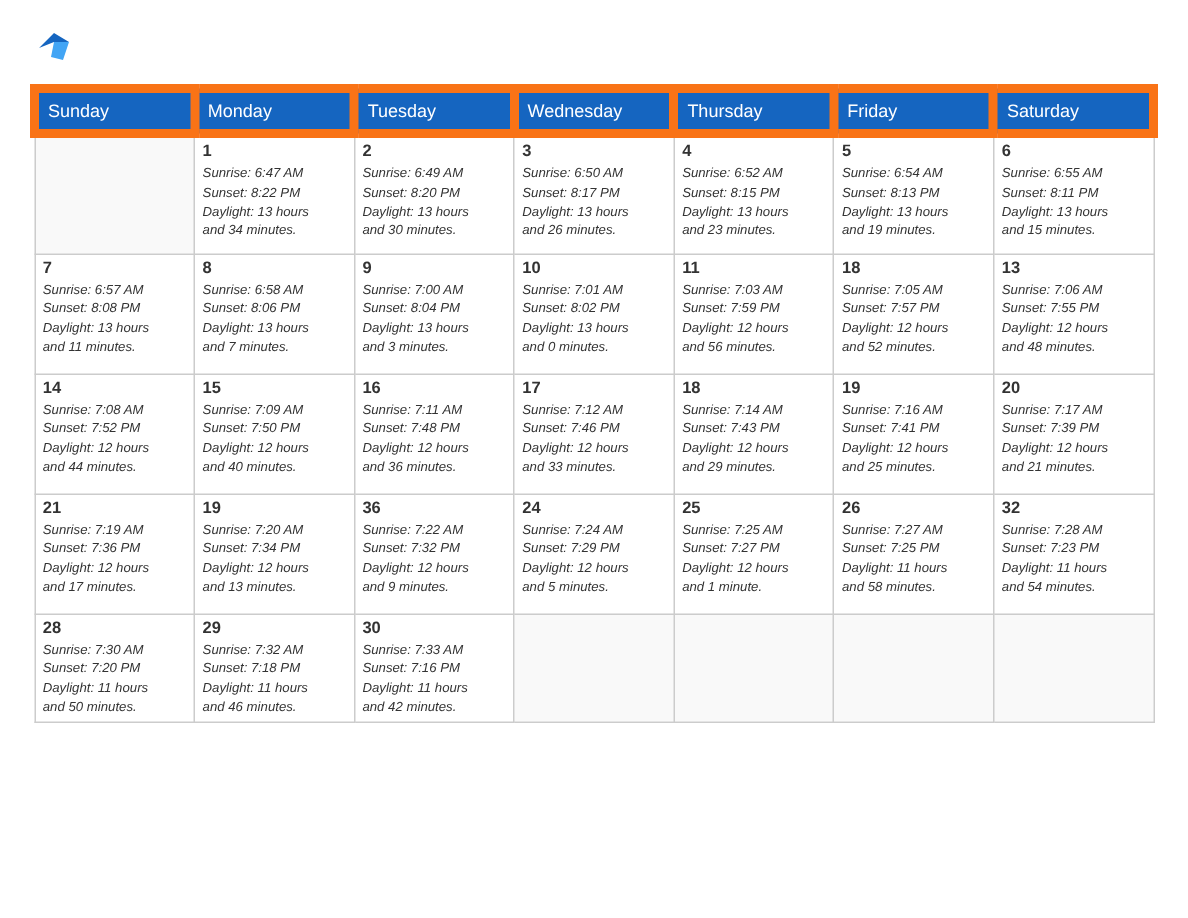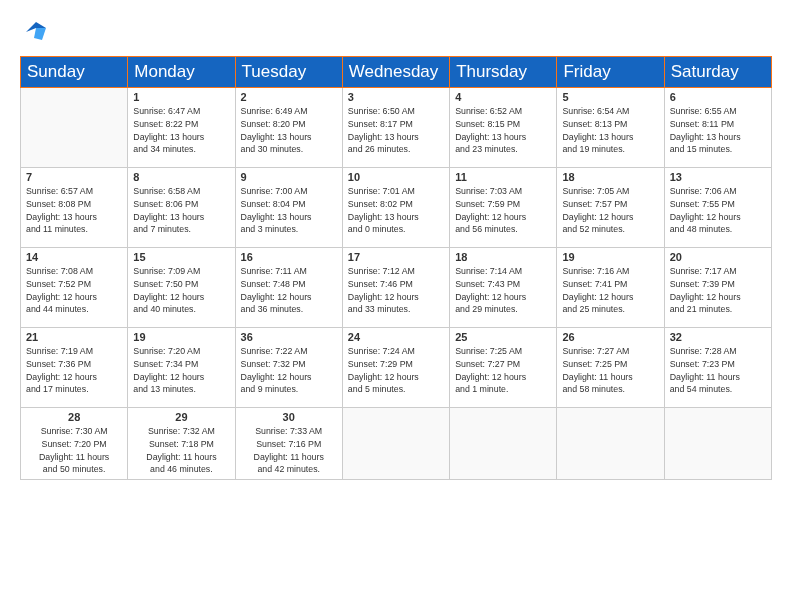--- a/index.html
+++ b/index.html
@@ -54,49 +54,49 @@
     .calendar {
       width: 100%;
       border-collapse: collapse;
       font-size: 9.5px;
     }
     .calendar th {
       background: #1565c0;
       color: #fff;
       text-align: left;
       padding: 5px 6px;
-      font-size: 17px;
+      font-size: 12px;
       font-weight: normal;
-      border: 1px solid #f97316;
+      border: 6px solid #f97316;
     }
     .calendar td {
       border: 1px solid #ccc;
       vertical-align: top;
       padding: 3px 5px;
       width: calc(100% / 7);
       height: 80px;
     }
     .day-number {
       font-size: 11px;
       font-weight: bold;
       color: #333;
       display: block;
       margin-bottom: 2px;
     }
     .day-info {
       color: #333;
       font-size: 8.8px;
       line-height: 1.45;
+      font-style: italic;
     }
     .empty-cell {
       background: #f9f9f9;
     }
     .last-row td {
       height: 70px;
-      text-align: center;
     }
   </style>
 </head>
 <body>
 
 <div class="page">
   <div class="header">
     <div class="logo">
       <div>
         <div style="display:flex; align-items:center; gap:2px;">

